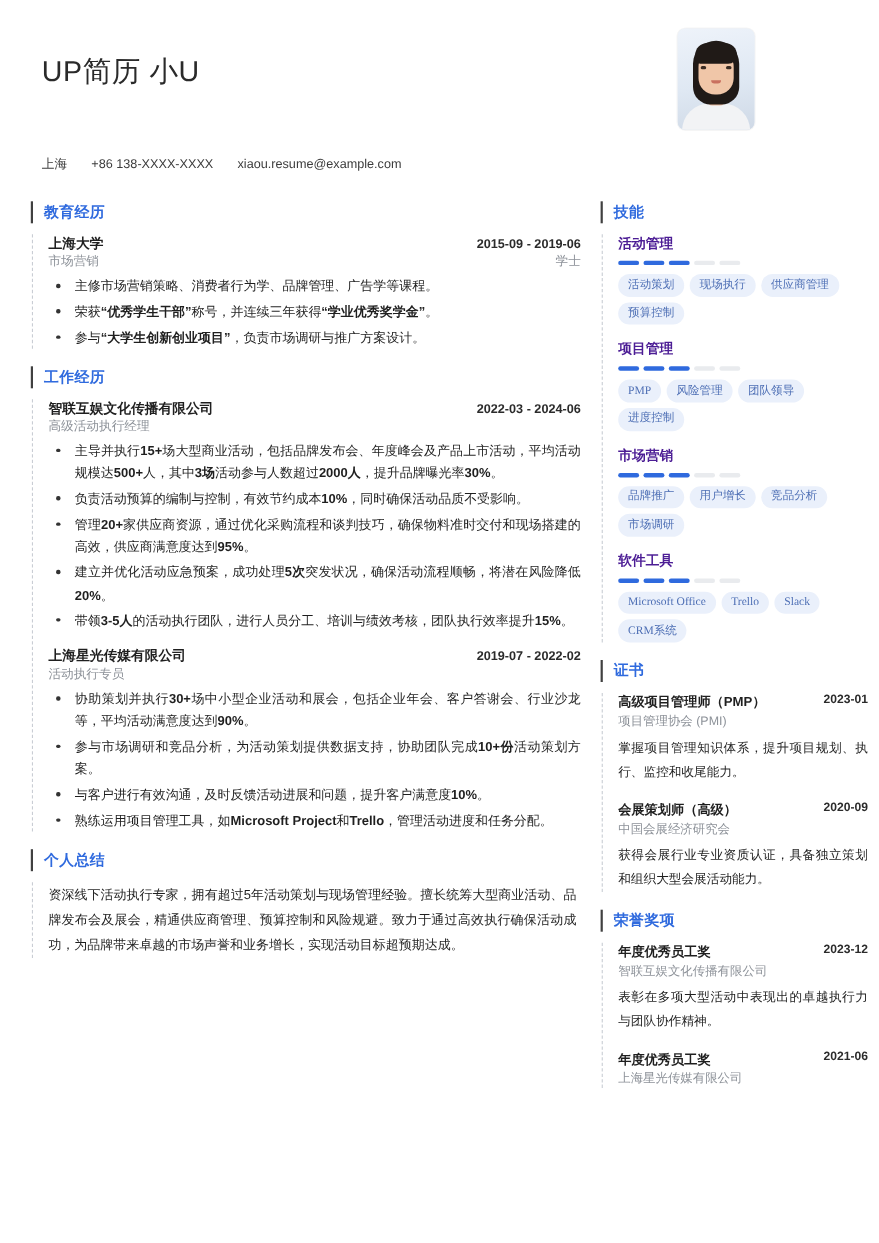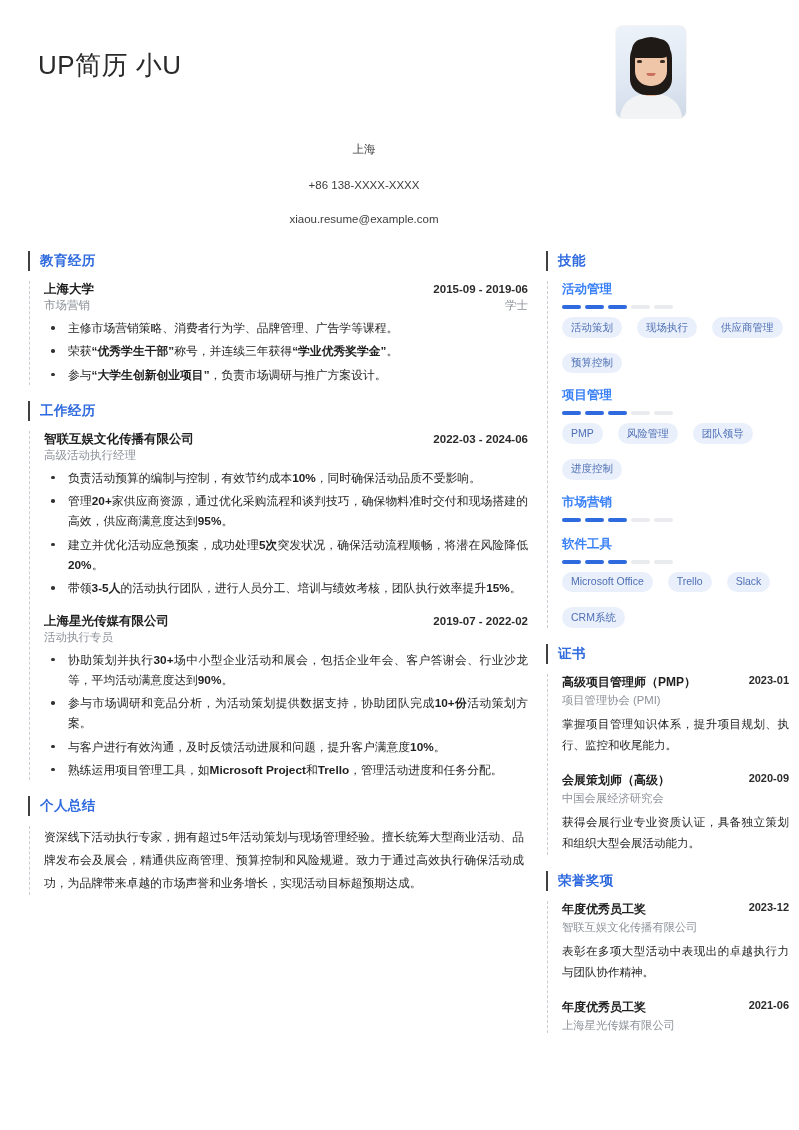--- a/index.html
+++ b/index.html
@@ -82,21 +82,20 @@
   }
 
   .contact-line {
     margin-top: 24px;
     padding-left: 10px;
     font-size: 11.5px;
     color: #3c3c3c;
     display: flex;
     gap: 22px;
     align-items: center;
-    flex-direction: column;
   }
 
   
   .body-cols {
     display: flex;
     margin-top: 26px;
     align-items: flex-start;
   }
   .col-left { width: 500px; flex: none; }
   .col-right { width: 243px; flex: none; margin-left: 18px; }
@@ -163,29 +162,29 @@
     text-align: justify;
     padding-right: 4px;
   }
 
   
   .skill-group { margin-bottom: 14px; }
   .skill-group:last-child { margin-bottom: 2px; }
   .skill-name {
     font-size: 12.5px;
     font-weight: 700;
-    color: #3b82f6;
+    color: #4c1d95;
     margin-bottom: 7px;
   }
   .level-bar { display: flex; gap: 4px; margin-bottom: 8px; }
   .level-seg {
     width: 19px; height: 4px; border-radius: 2px; background: #e9ebee;
   }
   .level-seg.on { background: #2f6ade; }
-  .tags { display: flex; flex-wrap: wrap; gap: 15px; }
+  .tags { display: flex; flex-wrap: wrap; gap: 5px; font-family: Liberation Serif, serif; }
   .tag {
     background: #eaf0fb;
     color: #4e6fb5;
     font-size: 10.5px;
     padding: 3.5px 9px;
     border-radius: 11px;
     white-space: nowrap;
     line-height: 1.3;
   }
 
@@ -272,20 +271,21 @@
             <div class="entry">
               <div class="entry-row">
                 <span class="entry-org">智联互娱文化传播有限公司</span>
                 <span class="entry-date">2022-03 - 2024-06</span>
               </div>
               <div class="entry-row">
                 <span class="entry-sub">高级活动执行经理</span>
                 <span class="entry-meta"></span>
               </div>
               <ul class="bullets">
+                <li>主导并执行<b>15+</b>场大型商业活动，包括品牌发布会、年度峰会及产品上市活动，平均活动规模达<b>500+</b>人，其中<b>3场</b>活动参与人数超过<b>2000人</b>，提升品牌曝光率<b>30%</b>。</li>
                 <li>负责活动预算的编制与控制，有效节约成本<b>10%</b>，同时确保活动品质不受影响。</li>
                 <li>管理<b>20+</b>家供应商资源，通过优化采购流程和谈判技巧，确保物料准时交付和现场搭建的高效，供应商满意度达到<b>95%</b>。</li>
                 <li>建立并优化活动应急预案，成功处理<b>5次</b>突发状况，确保活动流程顺畅，将潜在风险降低<b>20%</b>。</li>
                 <li>带领<b>3-5人</b>的活动执行团队，进行人员分工、培训与绩效考核，团队执行效率提升<b>15%</b>。</li>
               </ul>
             </div>
             <div class="entry">
               <div class="entry-row">
                 <span class="entry-org">上海星光传媒有限公司</span>
                 <span class="entry-date">2019-07 - 2022-02</span>
@@ -356,20 +356,26 @@
             </div>
             <div class="skill-group">
               <div class="skill-name">市场营销</div>
               <div class="level-bar">
                 <span class="level-seg on"></span>
                 <span class="level-seg on"></span>
                 <span class="level-seg on"></span>
                 <span class="level-seg"></span>
                 <span class="level-seg"></span>
               </div>
+              <div class="tags">
+                <span class="tag">品牌推广</span>
+                <span class="tag">用户增长</span>
+                <span class="tag">竞品分析</span>
+                <span class="tag">市场调研</span>
+              </div>
             </div>
             <div class="skill-group">
               <div class="skill-name">软件工具</div>
               <div class="level-bar">
                 <span class="level-seg on"></span>
                 <span class="level-seg on"></span>
                 <span class="level-seg on"></span>
                 <span class="level-seg"></span>
                 <span class="level-seg"></span>
               </div>

